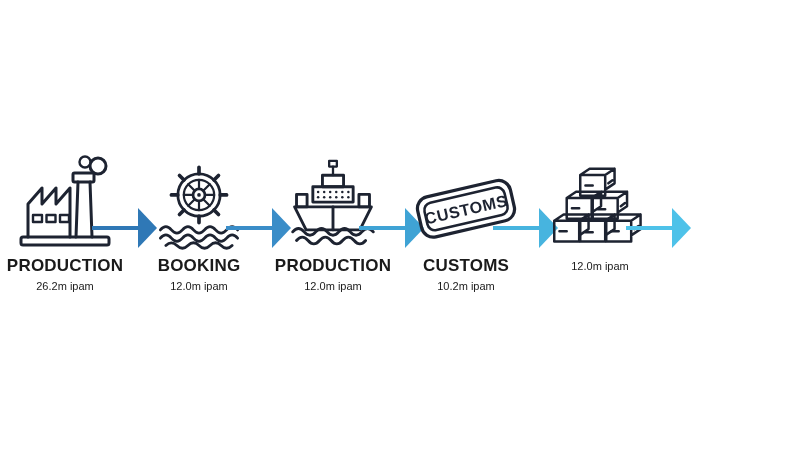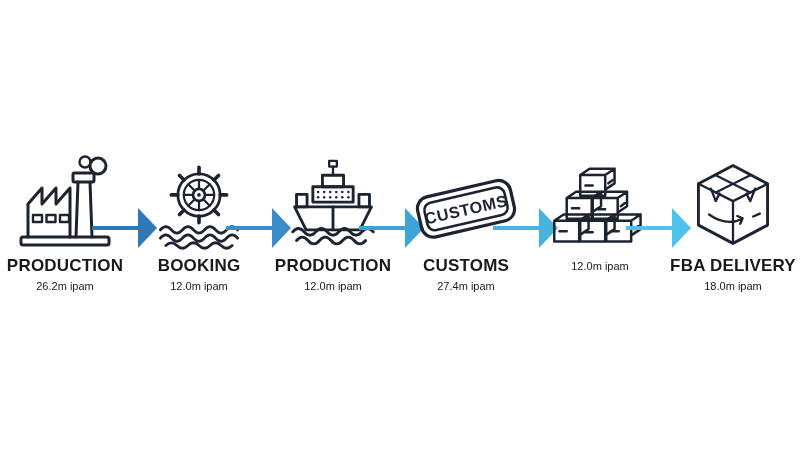--- a/index.html
+++ b/index.html
@@ -168,21 +168,21 @@
     <div class="icon-box">
       <svg class="ic ic-stamp" viewBox="0 0 100 100">
         <g transform="rotate(-13 50 60)">
           <rect x="6" y="41" width="88" height="38" rx="11"></rect>
           <rect x="12" y="47" width="76" height="26" rx="7" class="thin"></rect>
           <text x="50" y="66" text-anchor="middle" class="stamp-text" fill="currentColor" stroke="none">CUSTOMS</text>
         </g>
       </svg>
     </div>
     <div class="stage-title">CUSTOMS</div>
-    <div class="stage-value">27.4m ipam</div>
+    <div class="stage-value">10.2m ipam</div>
   </div>
 
   <svg class="arrow" style="left:493px;" viewBox="0 0 66 42">
     <rect x="0" y="19" width="48" height="4" fill="#47b4df"></rect>
     <polygon points="46,1 65,21 46,41" fill="#47b4df"></polygon>
   </svg>
 
   <div class="stage" style="left:536px;">
     <div class="icon-box">
       <svg class="ic ic-boxes" viewBox="0 0 100 100">
@@ -198,29 +198,14 @@
     </div>
     <div class="stage-title"></div>
     <div class="stage-value">12.0m ipam</div>
   </div>
 
   <svg class="arrow" style="left:626px;" viewBox="0 0 66 42">
     <rect x="0" y="19" width="48" height="4" fill="#4ec2e9"></rect>
     <polygon points="46,1 65,21 46,41" fill="#4ec2e9"></polygon>
   </svg>
 
-  <div class="stage" style="left:669px;">
-    <div class="icon-box">
-      <svg class="ic ic-amazon" viewBox="0 0 100 100">
-        <path d="M50 10 L86 29 L86 72 L50 91 L14 72 L14 29 Z"></path>
-        <path class="thin" d="M14 29 L50 47 L86 29 M50 47 L50 91"></path>
-        <path class="thin" d="M32 20 L68 38 M68 20 L32 38"></path>
-        <path class="thin" d="M27 34 L32 47 L36 39"></path>
-        <path class="thin" d="M64 39 L68 47 L73 34"></path>
-        <path class="thin" d="M25 61 Q44 74 60 65 M60 65 l-5.5 -2.5 M60 65 l-2.5 5.5"></path>
-        <path class="thin" d="M71 63 L78 60"></path>
-      </svg>
-    </div>
-    <div class="stage-title">FBA DELIVERY</div>
-    <div class="stage-value">18.0m ipam</div>
-  </div>
 
 </div>
 
 </body></html>

